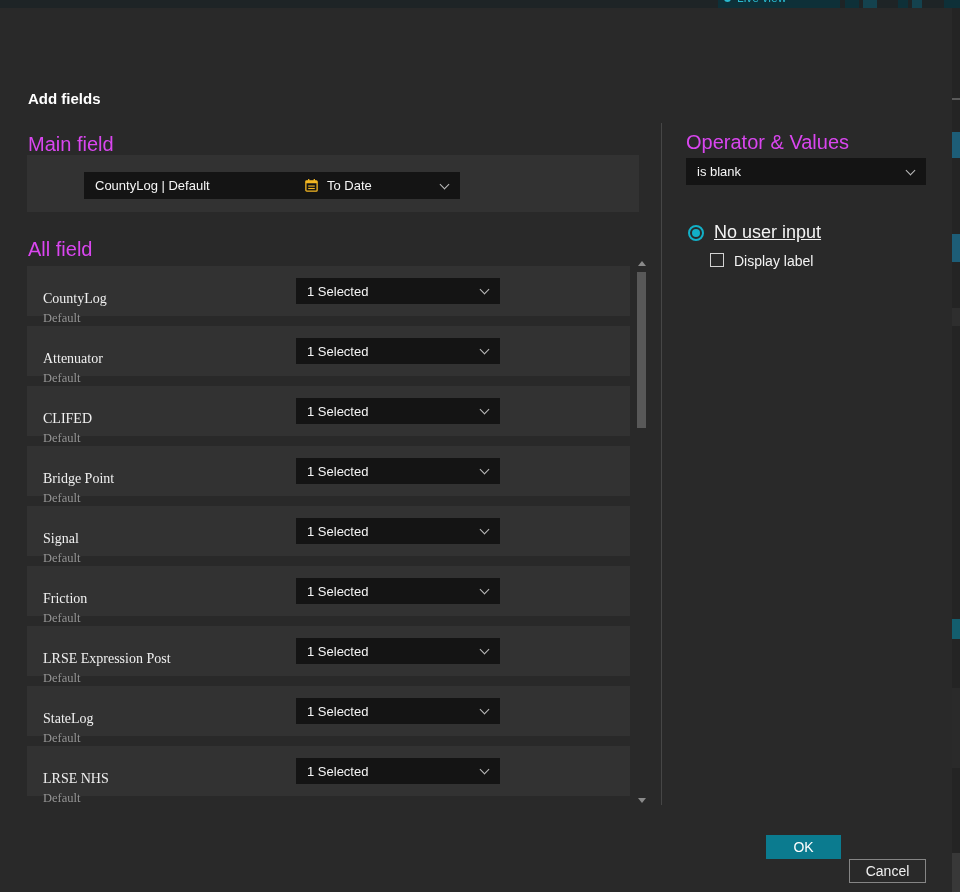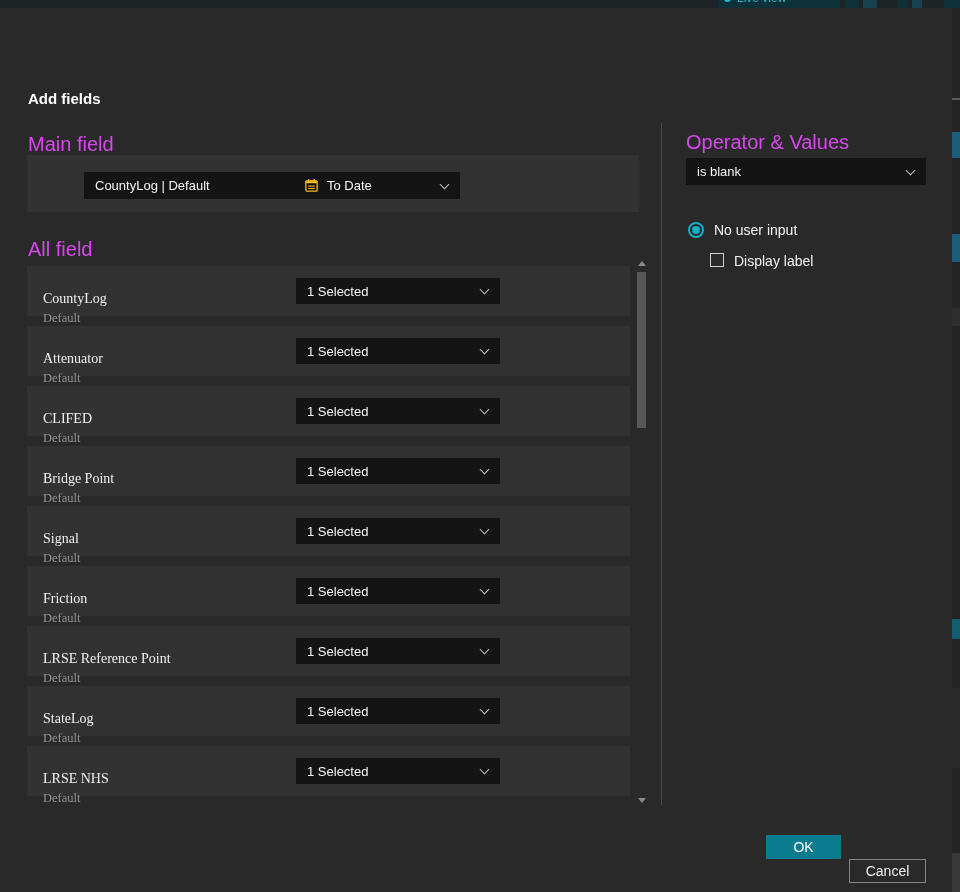--- a/index.html
+++ b/index.html
@@ -124,21 +124,21 @@
   .radio-row { position: absolute; left: 688px; top: 214px; display: flex; align-items: center; }
   .radio {
     width: 16px; height: 16px; border-radius: 50%;
     border: 2px solid #12b0c7; position: relative; flex: 0 0 auto;
   }
   .radio.checked::after {
     content: ""; position: absolute; left: 50%; top: 50%;
     width: 8px; height: 8px; margin: -4px 0 0 -4px;
     border-radius: 50%; background: #12b0c7;
   }
-  .radio-label { margin-left: 10px; font-size: 14px; color: #f3f3f3; }
+  .radio-label { margin-left: 10px; font-size: 18px; color: #f3f3f3; text-decoration: underline; }
 
   .checkbox-row { position: absolute; left: 710px; top: 245px; display: flex; align-items: flex-start; }
   .checkbox {
     width: 14px; height: 14px; border: 1.6px solid #d2d2d2;
     background: transparent; flex: 0 0 auto;
   }
   .checkbox-label { margin-left: 10px; font-size: 14px; color: #f3f3f3; }
 
   
   .btn {
@@ -262,21 +262,21 @@
       <div class="field-name">Friction</div>
       <div class="field-subtitle">Default</div>
     </div>
     <div class="dropdown row-dd">
       <span>1 Selected</span>
       <span class="chevron"></span>
     </div>
   </div>
       <div class="field-row">
     <div class="field-info">
-      <div class="field-name">LRSE Reference Point</div>
+      <div class="field-name">LRSE Expression Post</div>
       <div class="field-subtitle">Default</div>
     </div>
     <div class="dropdown row-dd">
       <span>1 Selected</span>
       <span class="chevron"></span>
     </div>
   </div>
       <div class="field-row">
     <div class="field-info">
       <div class="field-name">StateLog</div>

